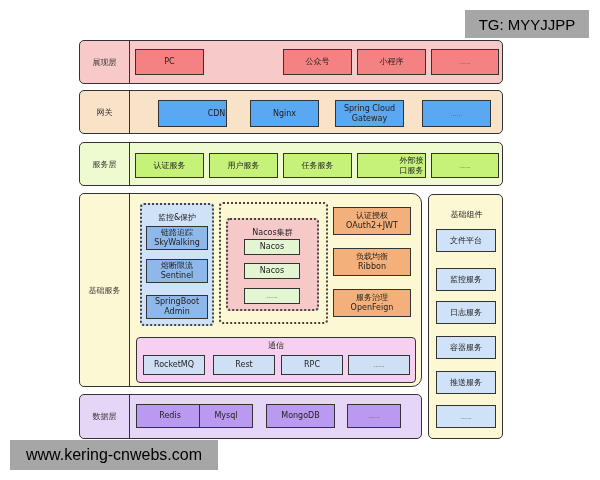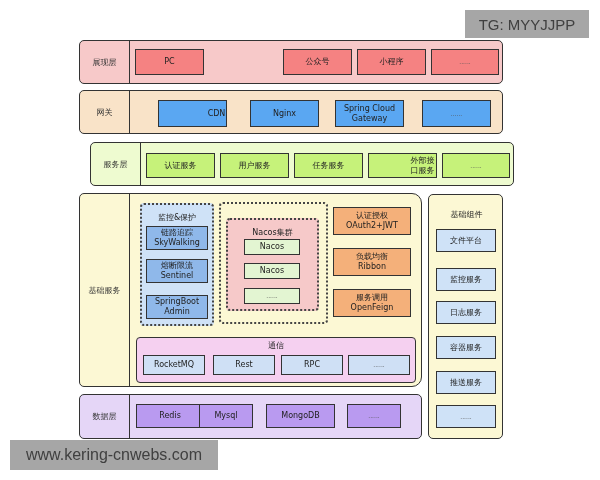--- a/index.html
+++ b/index.html
@@ -6,21 +6,21 @@
   body { width: 600px; height: 480px; background: #ffffff; position: relative; overflow: hidden;
          font-family: "DejaVu Sans", "Liberation Sans", sans-serif; color: #222; }
   .layer { position: absolute; border: 1.5px solid #333; border-radius: 5px; overflow: hidden; }
   .layer-label { position: absolute; left: 0; top: 0; bottom: 0; width: 50px; border-right: 1.5px solid #333;
                  display: flex; align-items: center; justify-content: center; font-size: 8px; color: #333; }
   .box { position: absolute; border: 1.5px solid #333; display: flex; align-items: center; justify-content: center;
          text-align: center; font-size: 8px; line-height: 1.2; color: #222; white-space: pre-line; }
   .dots { font-size: 6px; color: #555; }
   .dashed { position: absolute; border: 2px dotted #444; border-radius: 4px; }
   .caption { position: absolute; font-size: 8px; color: #222; text-align: center; }
-  .watermark { position: absolute; background: #a6a6a6; color: #404040; display: flex; align-items: center;
+  .watermark { position: absolute; background: #a6a6a6; color: #000000; display: flex; align-items: center;
                justify-content: center; font-family: "Liberation Sans", sans-serif; }
 </style>
 </head>
 <body>
 
 <div class="layer" style="left:79px;top:40px;width:424px;height:44px;background:#f7c9c9;">
   <div class="layer-label">展现层</div>
   <div class="box" style="left:55px;top:8px;width:69px;height:26px;background:#f58282;">PC</div>
   <div class="box" style="left:203px;top:8px;width:69px;height:26px;background:#f58282;">公众号</div>
   <div class="box" style="left:277px;top:8px;width:69px;height:26px;background:#f58282;">小程序</div>
@@ -29,21 +29,21 @@
 
 <div class="layer" style="left:79px;top:90px;width:424px;height:44px;background:#f9e3c8;">
   <div class="layer-label">网关</div>
   <div class="box" style="left:78px;top:9px;width:69px;height:27px;background:#5aa7f2;padding-left:48px;">CDN</div>
   <div class="box" style="left:170px;top:9px;width:69px;height:27px;background:#5aa7f2;">Nginx</div>
   <div class="box" style="left:255px;top:9px;width:69px;height:27px;background:#5aa7f2;">Spring Cloud
 Gateway</div>
   <div class="box dots" style="left:342px;top:9px;width:69px;height:27px;background:#5aa7f2;">......</div>
 </div>
 
-<div class="layer" style="left:79px;top:142px;width:424px;height:44px;background:#eefbd0;margin-left:11px;">
+<div class="layer" style="left:79px;top:142px;width:424px;height:44px;background:#eefbd0;">
   <div class="layer-label">服务层</div>
   <div class="box" style="left:55px;top:10px;width:69px;height:25px;background:#c6f27a;">认证服务</div>
   <div class="box" style="left:129px;top:10px;width:69px;height:25px;background:#c6f27a;">用户服务</div>
   <div class="box" style="left:203px;top:10px;width:69px;height:25px;background:#c6f27a;">任务服务</div>
   <div class="box" style="left:277px;top:10px;width:69px;height:25px;background:#c6f27a;padding-left:40px;">外部接口服务</div>
   <div class="box dots" style="left:351px;top:10px;width:68px;height:25px;background:#c6f27a;">......</div>
 </div>
 
 <div class="layer" style="left:79px;top:193px;width:343px;height:194px;background:#fcf8d4;border-radius:5px 10px 10px 5px;">
   <div class="layer-label">基础服务</div>
@@ -62,21 +62,21 @@
   <div class="dashed" style="left:146px;top:24px;width:93px;height:93px;background:#f6c9c9;"></div>
   <div class="caption" style="left:146px;top:33px;width:93px;">Nacos集群</div>
   <div class="box" style="left:164px;top:45px;width:56px;height:16px;background:#e3f5d2;">Nacos</div>
   <div class="box" style="left:164px;top:69px;width:56px;height:16px;background:#e3f5d2;">Nacos</div>
   <div class="box dots" style="left:164px;top:94px;width:56px;height:16px;background:#e3f5d2;">......</div>
 
   <div class="box" style="left:253px;top:13px;width:78px;height:28px;background:#f4b07a;">认证授权
 OAuth2+JWT</div>
   <div class="box" style="left:253px;top:54px;width:78px;height:28px;background:#f4b07a;">负载均衡
 Ribbon</div>
-  <div class="box" style="left:253px;top:95px;width:78px;height:28px;background:#f4b07a;">服务调用
+  <div class="box" style="left:253px;top:95px;width:78px;height:28px;background:#f4b07a;">服务治理
 OpenFeign</div>
 
   <div class="box" style="left:56px;top:143px;width:280px;height:46px;background:#f5d0f0;border-radius:4px;"></div>
   <div class="caption" style="left:56px;top:146px;width:280px;">通信</div>
   <div class="box" style="left:63px;top:161px;width:62px;height:20px;background:#cfe0f5;">RocketMQ</div>
   <div class="box" style="left:133px;top:161px;width:62px;height:20px;background:#cfe0f5;">Rest</div>
   <div class="box" style="left:201px;top:161px;width:62px;height:20px;background:#cfe0f5;">RPC</div>
   <div class="box dots" style="left:268px;top:161px;width:62px;height:20px;background:#cfe0f5;">......</div>
 </div>
 

